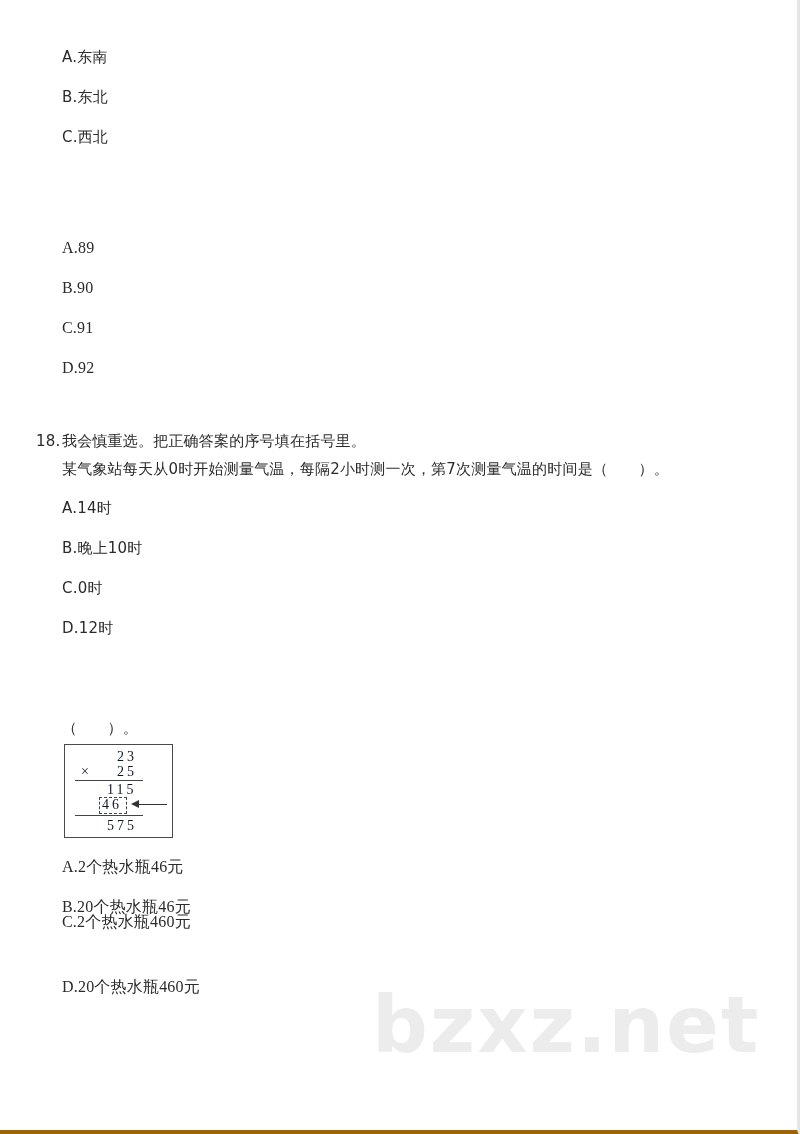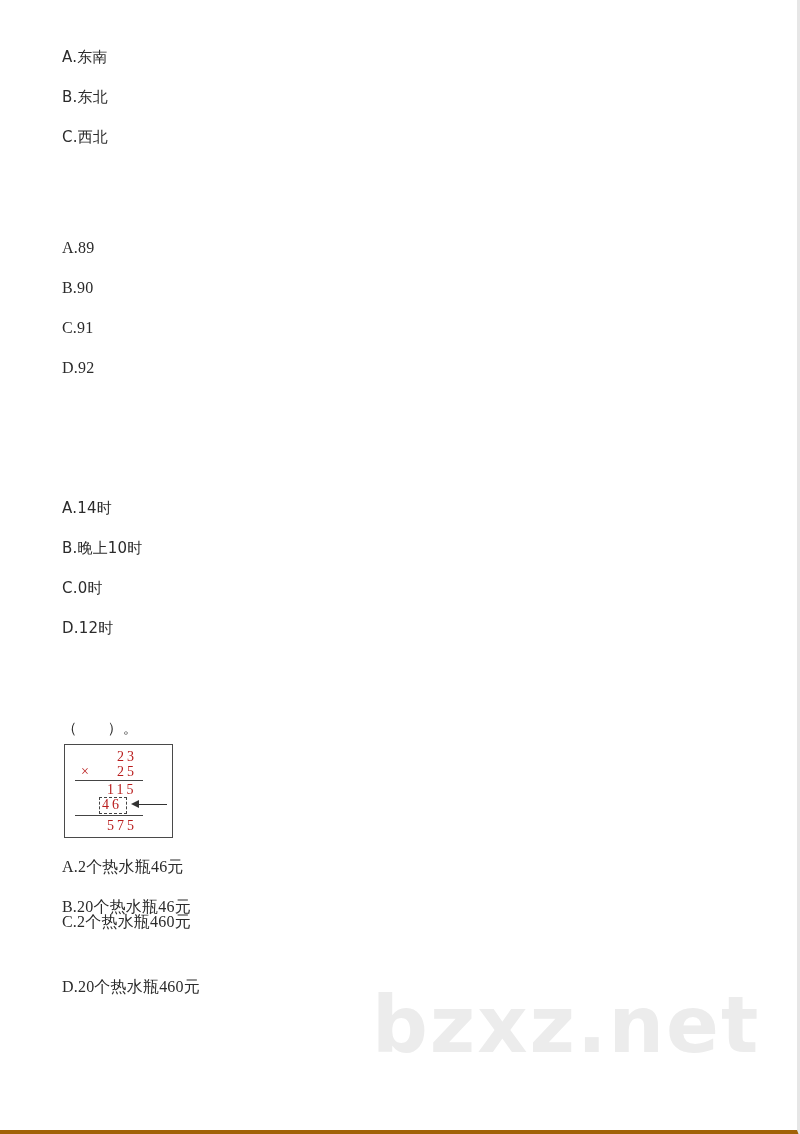--- a/index.html
+++ b/index.html
@@ -41,21 +41,21 @@
     
     .calc {
       position: absolute;
       left: 64px;
       top: 744px;
       width: 107px;
       height: 92px;
       border: 1.5px solid #4a4a4a;
       background: #fff;
       font-family: "Liberation Serif", "DejaVu Serif", serif;
-      color: #b91c1c;
+      color: #0f172a;
     }
     .calc .d {
       position: absolute;
       font-size: 14px;
       line-height: 14px;
       letter-spacing: 3px;
     }
     .calc .rule {
       position: absolute;
       height: 0;
@@ -97,20 +97,24 @@
 
   <div class="line opt" style="top:47px;">A.东南</div>
   <div class="line opt" style="top:87px;">B.东北</div>
   <div class="line opt" style="top:127px;">C.西北</div>
 
   <div class="line opt serif" style="top:238px;">A.89</div>
   <div class="line opt serif" style="top:278px;text-align:right;">B.90</div>
   <div class="line opt serif" style="top:318px;">C.91</div>
   <div class="line opt serif" style="top:358px;">D.92</div>
 
+  <div class="line stem" style="top:431px;">
+    <span class="num">18.</span><span>我会慎重选。把正确答案的序号填在括号里。</span>
+  </div>
+  <div class="line cont" style="top:459px;">某气象站每天从0时开始测量气温，每隔2小时测一次，第7次测量气温的时间是（　　）。</div>
   <div class="line opt" style="top:498px;">A.14时</div>
   <div class="line opt" style="top:538px;">B.晚上10时</div>
   <div class="line opt" style="top:578px;">C.0时</div>
   <div class="line opt" style="top:618px;">D.12时</div>
 
   <div class="line cont" style="top:718px;">（　　）。</div>
 
   <div class="calc">
     <span class="d" style="left:52px; top:5px;">23</span>
     <span class="d" style="left:16px; top:20px; letter-spacing:0;">×</span>

